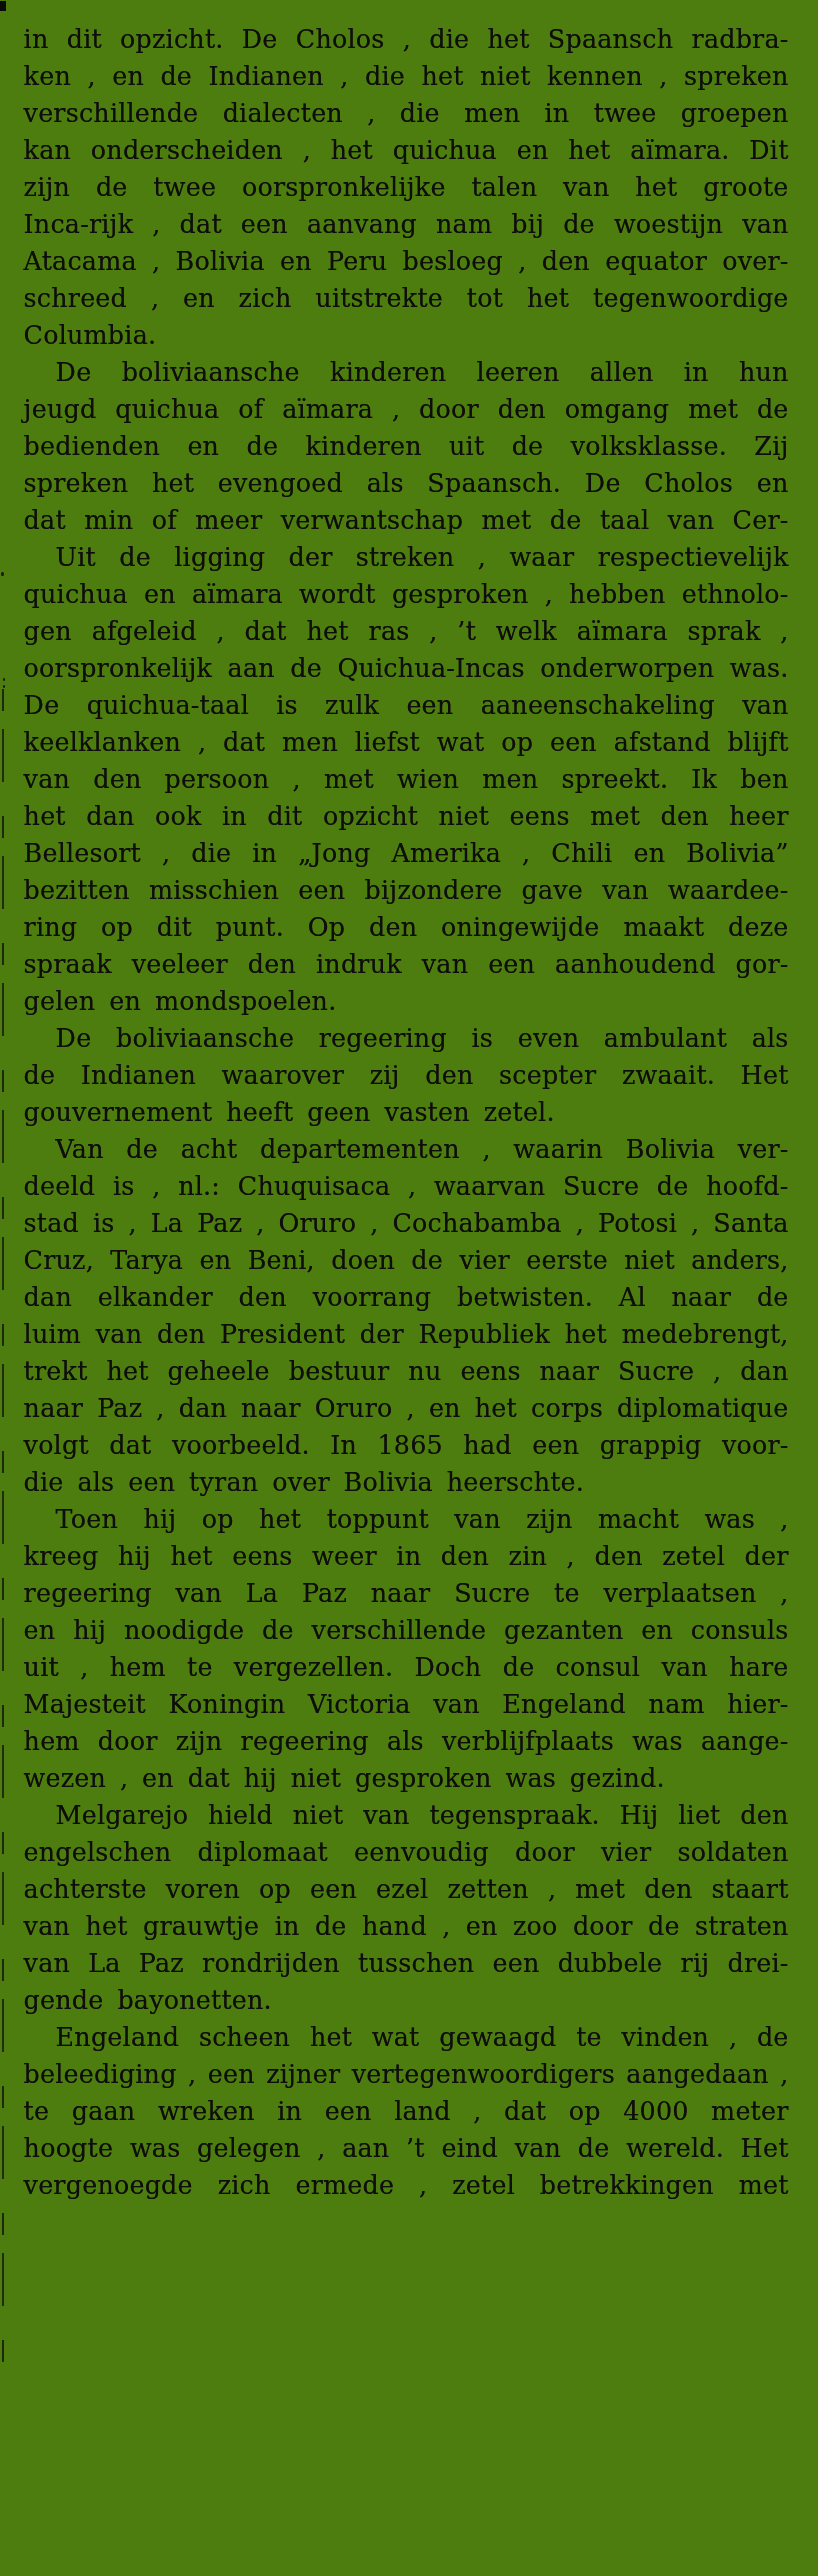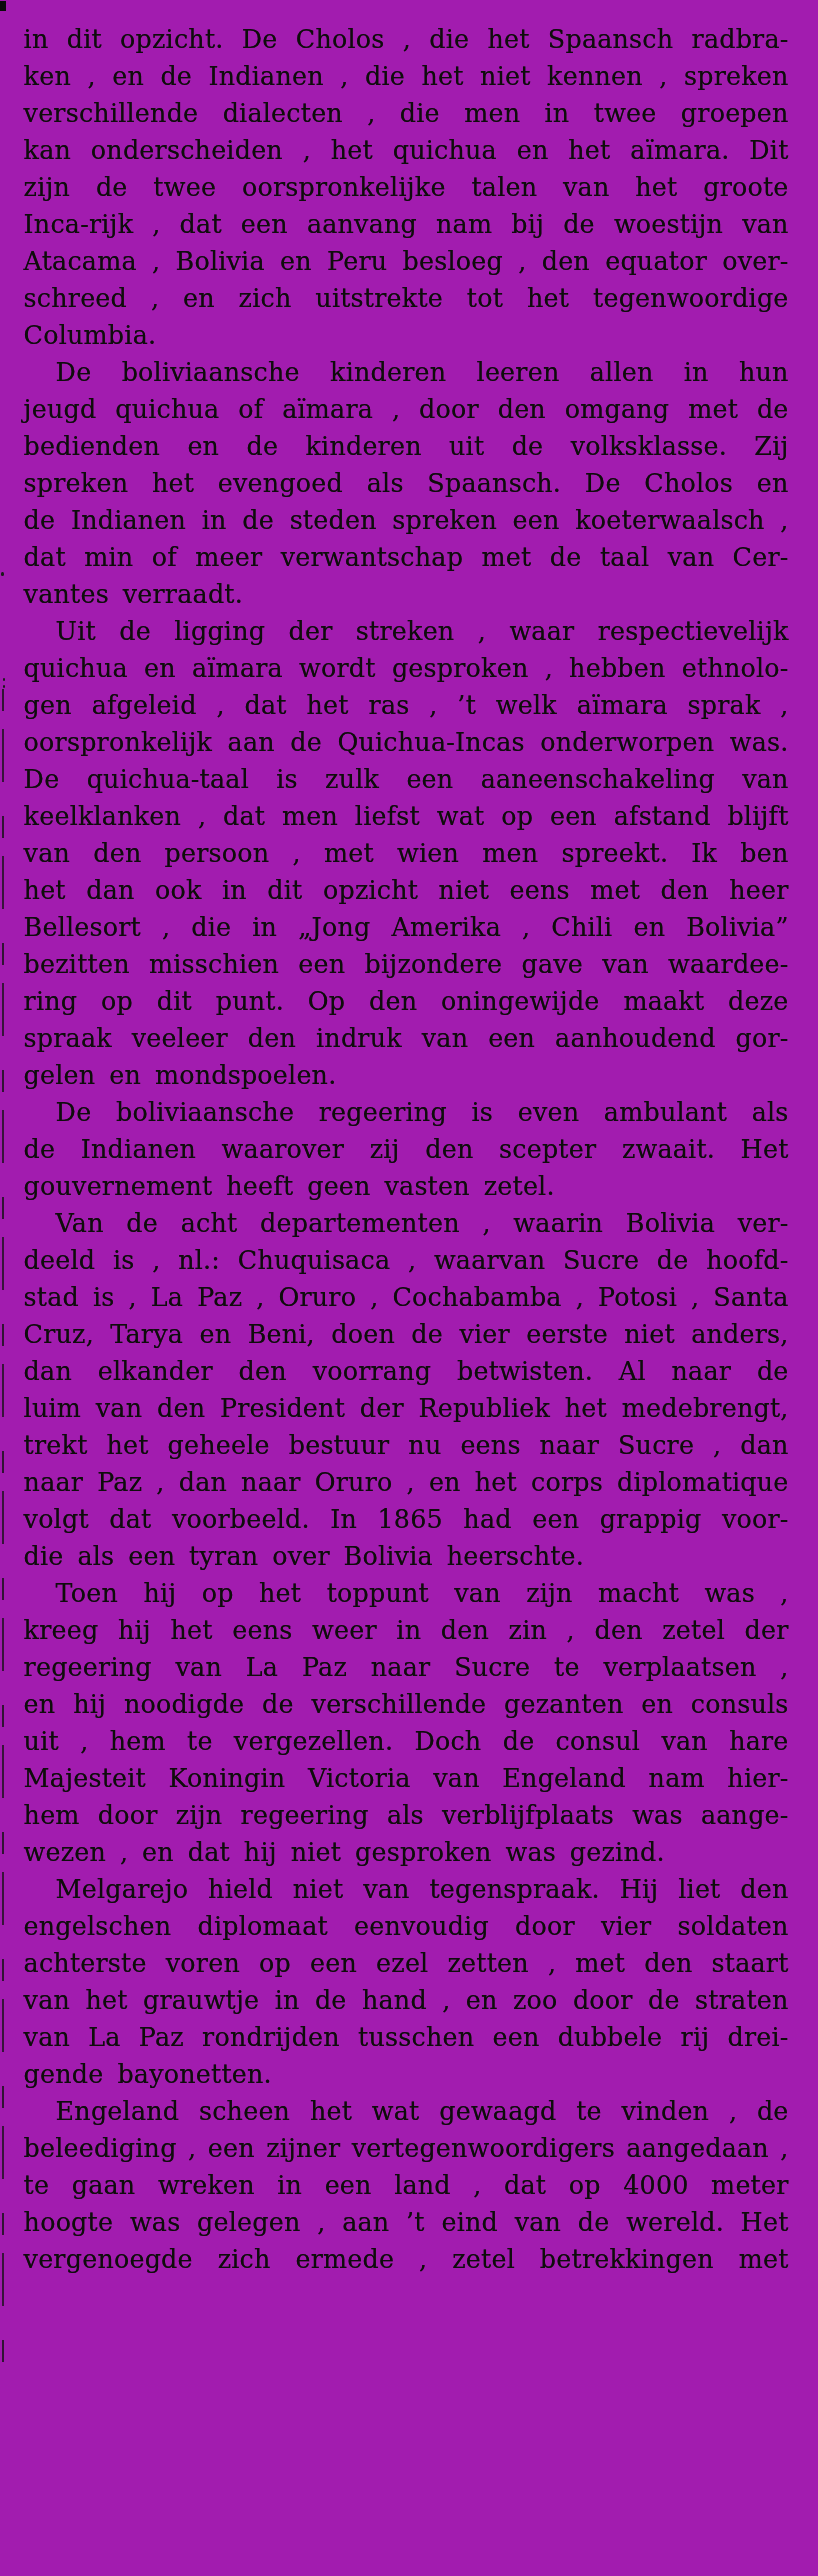--- a/index.html
+++ b/index.html
@@ -4,21 +4,21 @@
 <style>
   html, body {
     margin: 0;
     padding: 0;
     background: #ffffff;
   }
   .page {
     position: relative;
     width: 819px;
     height: 2576px;
-    background: #a21caf;
+    background: #4d7c0f;
     overflow: hidden;
     font-family: "DejaVu Serif", "Liberation Serif", serif;
     color: #0e0d0b;
   }
   .text-column {
     position: absolute;
     left: 23.6px;
     top: 21px;
     width: 765px;
   }
@@ -105,23 +105,21 @@
         <div class="line justify">Inca-rijk , dat een aanvang nam bij de woestijn van</div>
         <div class="line justify">Atacama , Bolivia en Peru besloeg , den equator over-</div>
         <div class="line justify">schreed , en zich uitstrekte tot het tegenwoordige</div>
         <div class="line short">Columbia.</div>
       </div>
       <div class="paragraph">
         <div class="line justify indent">De boliviaansche kinderen leeren allen in hun</div>
         <div class="line justify">jeugd quichua of aïmara , door den omgang met de</div>
         <div class="line justify">bedienden en de kinderen uit de volksklasse. Zij</div>
         <div class="line justify">spreken het evengoed als Spaansch. De Cholos en</div>
-        <div class="line justify">de Indianen in de steden spreken een koeterwaalsch ,</div>
         <div class="line justify">dat min of meer verwantschap met de taal van Cer-</div>
-        <div class="line short">vantes verraadt.</div>
       </div>
       <div class="paragraph">
         <div class="line justify indent">Uit de ligging der streken , waar respectievelijk</div>
         <div class="line justify">quichua en aïmara wordt gesproken , hebben ethnolo-</div>
         <div class="line justify">gen afgeleid , dat het ras , ’t welk aïmara sprak ,</div>
         <div class="line justify">oorspronkelijk aan de Quichua-Incas onderworpen was.</div>
         <div class="line justify">De quichua-taal is zulk een aaneenschakeling van</div>
         <div class="line justify">keelklanken , dat men liefst wat op een afstand blijft</div>
         <div class="line justify">van den persoon , met wien men spreekt. Ik ben</div>
         <div class="line justify">het dan ook in dit opzicht niet eens met den heer</div>

